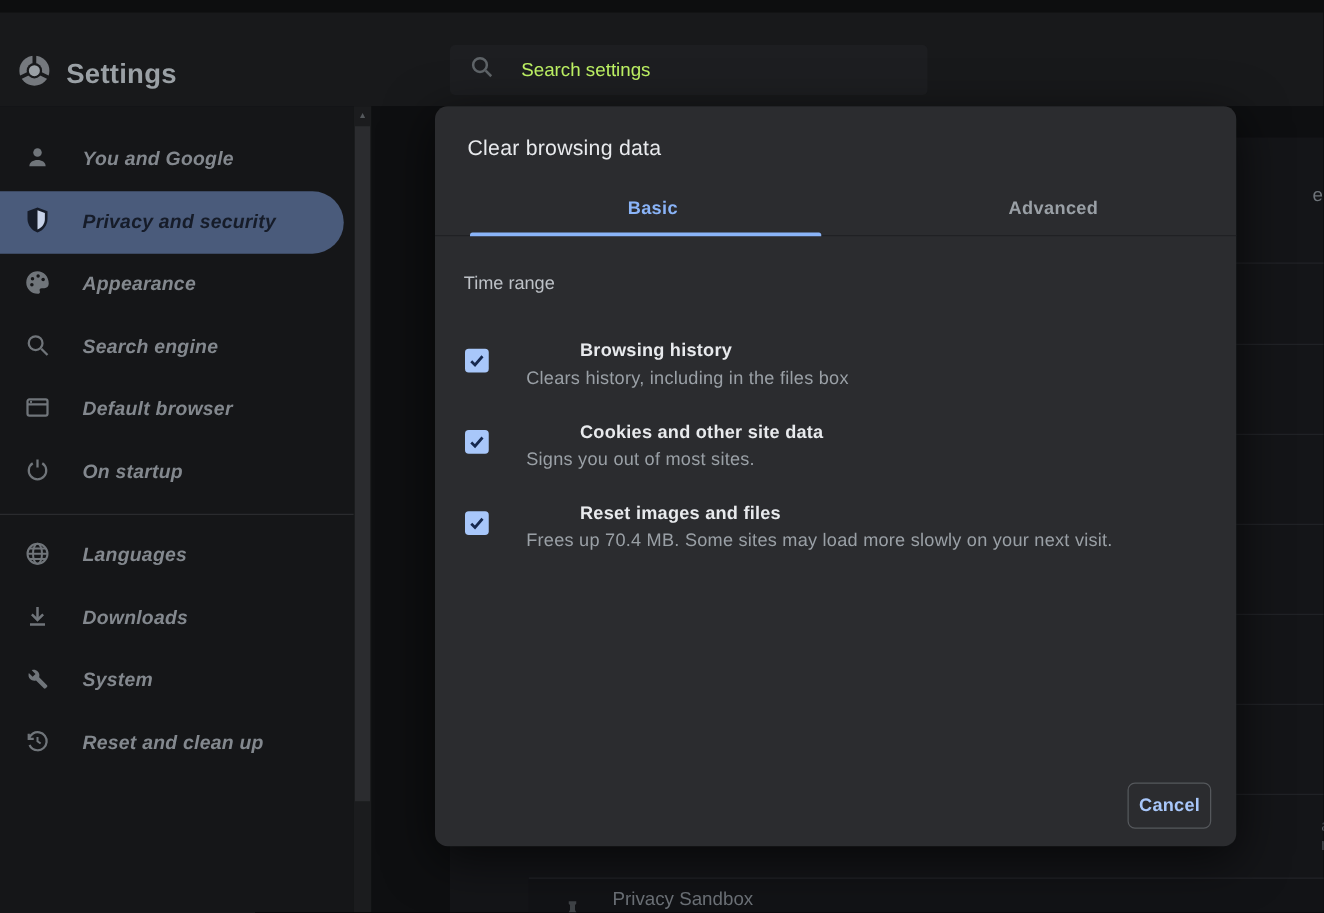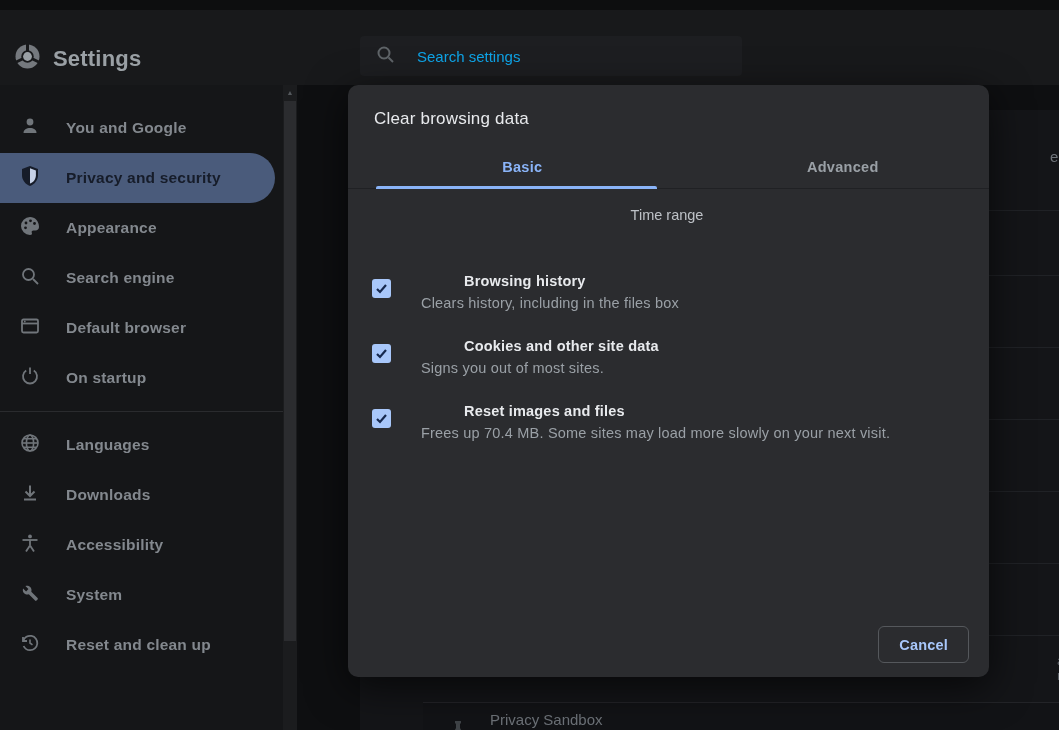--- a/index.html
+++ b/index.html
@@ -6,23 +6,23 @@
   html,body { background:#000; }
   body { font-family:"Liberation Sans","DejaVu Sans",sans-serif; }
   .page { position:relative; width:1059px; height:730px; overflow:hidden; background:#101113; }
 
   
   .topbar { position:absolute; left:0; top:0; width:1059px; height:85px; background:#18191b; }
   .topbar-shade { position:absolute; left:0; top:0; width:1059px; height:10px; background:#0d0e0f; }
   .brand { position:absolute; left:14px; top:43px; display:flex; align-items:center; gap:12px; }
   .app-title { font-size:22px; font-weight:700; color:#9aa0a5; letter-spacing:.2px; }
   .searchbox { position:absolute; left:360px; top:36px; width:382px; height:40px; background:#1d1e21; border-radius:4px; display:flex; align-items:center; padding:0 16px; gap:22px; }
-  .searchbox .ph { font-size:15px; color:#0ea5e9; }
-
-  .sidebar { position:absolute; left:0; top:85px; width:283px; height:645px; background:#151618; }
+  .searchbox .ph { font-size:15px; color:#bef264; }
+
+  .sidebar { position:absolute; left:0; top:85px; width:283px; height:645px; background:#151618;font-style:italic; }
   .nav-item { position:relative; height:50px; display:flex; align-items:center; gap:26px; padding-left:20px; cursor:pointer; }
   .nav-item .lbl { font-size:15.5px; font-weight:700; color:#83888e; letter-spacing:.2px; }
   .nav-item svg { flex:0 0 auto; }
   .nav-item.selected { background:#4a5b7b; border-radius:0 25px 25px 0; width:275px; }
   .nav-item.selected .lbl { color:#161c29; }
   .nav-divider { height:1px; background:#2a2b2e; margin:8px 0; }
 
   .main-bg { position:absolute; left:297px; top:85px; width:762px; height:645px; background:#0e0f11; }
   .bg-card { position:absolute; left:63px; top:25px; width:699px; height:645px; background:#141518; }
   .bg-card .frag-e { position:absolute; left:690px; top:38px; font-size:15px; color:#6f747a; }
@@ -37,35 +37,35 @@
   .scroll-thumb { position:absolute; left:1px; top:16px; width:12px; height:540px; background:#2b2c2f; cursor:pointer; }
 
   
   .dialog { position:absolute; left:348px; top:85px; width:641px; height:592px; background:#2b2c2f; border-radius:10px; box-shadow:0 10px 40px rgba(0,0,0,.65); z-index:20; }
   .dlg-title { padding:24px 26px 0 26px; font-size:17px; font-weight:500; color:#e8eaed; letter-spacing:.2px; }
   .tabs { display:flex; margin-top:17px; border-bottom:1px solid #202124; }
   .tab { flex:1; height:42px; display:flex; align-items:center; justify-content:center; font-size:14.5px; font-weight:700; color:#9aa0a6; cursor:pointer; position:relative; letter-spacing:.3px;margin-left:28px; }
   .tab.active { color:#8ab4f8; }
   .tab.active::after { content:""; position:absolute; left:0; bottom:-1px; width:96%; height:3px; background:#8ab4f8; border-radius:2px 2px 0 0; }
 
-  .time-row { display:flex; align-items:center; margin:18px 26px 0 23px; height:40px; gap:18px;flex-direction:column; }
+  .time-row { display:flex; align-items:center; margin:18px 26px 0 23px; height:40px; gap:18px; }
   .time-label { font-size:14.5px; color:#bdc1c6; }
   .select { width:248px; height:40px; background:#1e1f23; border-radius:4px; display:flex; align-items:center; justify-content:space-between; padding:0 14px 0 14px; cursor:pointer; }
   .select .val { font-size:14.5px; font-weight:700; color:#e8eaed; letter-spacing:.2px; }
   .select .caret { width:0; height:0; border-left:5px solid transparent; border-right:5px solid transparent; border-top:6px solid #9aa0a6; }
 
   .opt-row { display:flex; align-items:flex-start; margin:26px 26px 0 24px; gap:30px; cursor:pointer; }
   .opt-row + .opt-row { margin-top:27px; }
   .cb { flex:0 0 auto; width:19px; height:19px; margin-top:6px; background:#a8c7fa; border-radius:3px; display:flex; align-items:center; justify-content:center; cursor:pointer; }
   .opt-txt .t1 { font-size:14.5px; font-weight:700; color:#e8eaed; letter-spacing:.2px;margin-left:43px; }
   .opt-txt .t2 { font-size:14.5px; color:#9aa0a6; margin-top:6px; letter-spacing:.2px; }
 
   .dlg-footer { position:absolute; right:20px; bottom:14px; display:flex; gap:10px; }
   .btn { height:37px; border-radius:8px; font-family:inherit; font-size:14.5px; font-weight:700; letter-spacing:.2px; cursor:pointer; }
-  .btn.ghost { background:transparent; border:1px solid #55585c; color:#a8c7fa; padding:0 20px; border-radius:6px; }
+  .btn.ghost { background:transparent; border:1px solid #55585c; color:#a8c7fa; padding:0 8px; border-radius:6px; }
   .btn.primary { background:#a8c7fa; border:none; color:#1c2c4e; padding:0 24px; }
 </style>
 </head>
 <body>
 
 <div class="page">
 
   <div class="topbar">
     <div class="topbar-shade"></div>
     <div class="brand">
@@ -205,32 +205,20 @@
       <span>
         <svg width="20" height="20" viewBox="0 0 20 20" fill="none" stroke="#70757a" stroke-width="2">
           <line x1="10" y1="2.5" x2="10" y2="12"></line>
             <path d="M5.5 8.5L10 13l4.5-4.5" fill="none"></path>
           <line x1="4" y1="16.5" x2="16" y2="16.5"></line>
         </svg>
       </span>
       <span class="lbl">Downloads</span>
     </div>
 
-    <div class="nav-item">
-      <span>
-        <svg width="20" height="20" viewBox="0 0 20 20" fill="none" stroke="#70757a" stroke-width="1.8">
-          <circle cx="10" cy="3.4" r="1.9" fill="#70757a" stroke="none"></circle>
-          <line x1="2.5" y1="7" x2="17.5" y2="7"></line>
-            <line x1="10" y1="7" x2="10" y2="12.5"></line>
-          <line x1="10" y1="12.5" x2="6" y2="18.5"></line>
-            <line x1="10" y1="12.5" x2="14" y2="18.5"></line>
-        </svg>
-      </span>
-      <span class="lbl">Accessibility</span>
-    </div>
 
     <div class="nav-item">
       <span>
         <svg width="20" height="20" viewBox="0 0 20 20" fill="#70757a">
           <path d="M17.6 15.1l-6.3-6.3c.5-1.6.2-3.4-1.1-4.7C8.9 2.8 7 2.5 5.4 3.1l3 3-2.3 2.3-3-3c-.6 1.6-.3 3.5 1 4.8 1.3 1.3 3.1 1.6 4.7 1.1l6.3 6.3c.4.4 1 .4 1.4 0l1.1-1.1c.4-.4.4-1 0-1.4z"></path>
         </svg>
       </span>
       <span class="lbl">System</span>
     </div>
 

